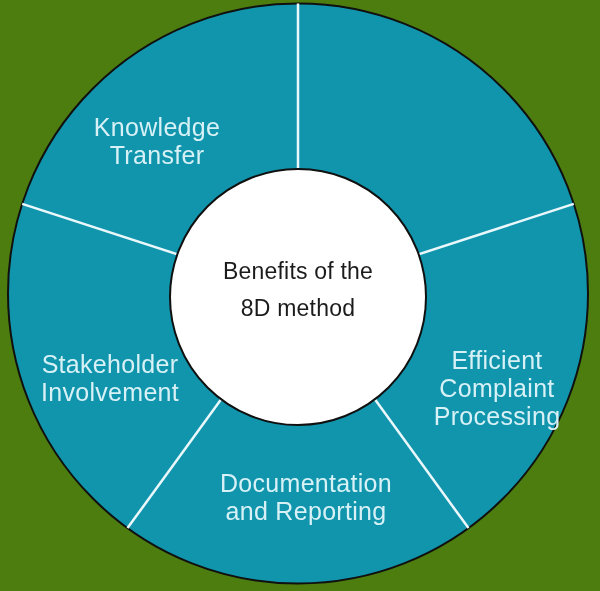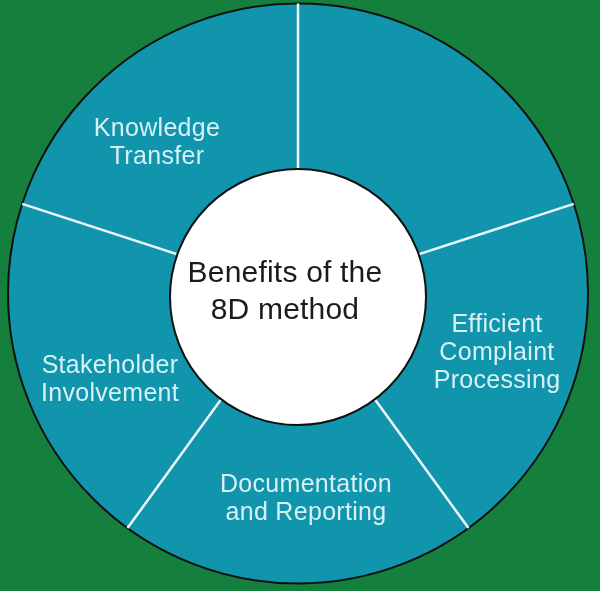--- a/index.html
+++ b/index.html
@@ -5,52 +5,52 @@
   html, body { margin: 0; padding: 0; }
   body {
     width: 600px; height: 591px;
     background: #ffffff;
     font-family: "Liberation Sans", sans-serif;
     overflow: hidden;
   }
   .diagram-wrap {
     position: relative;
     width: 600px; height: 591px;
-    background: #15803d;
+    background: #4d7c0f;
   }
   .diagram-wrap svg {
     position: absolute;
     left: 0; top: 0;
   }
   .seg-label {
     position: absolute;
     transform: translate(-50%, -50%);
     text-align: center;
     white-space: pre-line;
     color: #D7F1F6;
     font-size: 25px;
     line-height: 28px;
     letter-spacing: 0.3px;
     font-weight: 400;
   }
   .center-label {
     position: absolute;
-    left: 285px; top: 290px;
+    left: 298px; top: 290px;
     transform: translate(-50%, -50%);
     text-align: center;
     white-space: pre-line;
     color: #1B1B1B;
-    font-size: 30px;
+    font-size: 23px;
     line-height: 37px;
     font-weight: 500;
     letter-spacing: 0.2px;
   }
   .lbl-knowledge   { left: 157px; top: 141px; }
   .lbl-rootcause   { left: 430px; top: 141px; }
-  .lbl-efficient   { left: 497px; top: 351px; text-align: center; }
+  .lbl-efficient   { left: 497px; top: 388px; text-align: center; }
   .lbl-documentation { left: 306px; top: 497px; }
   .lbl-stakeholder { left: 110px; top: 378px; }
 </style>
 </head>
 <body>
 
 <div class="diagram-wrap">
 
   <svg width="600" height="591" viewBox="0 0 600 591">
 

